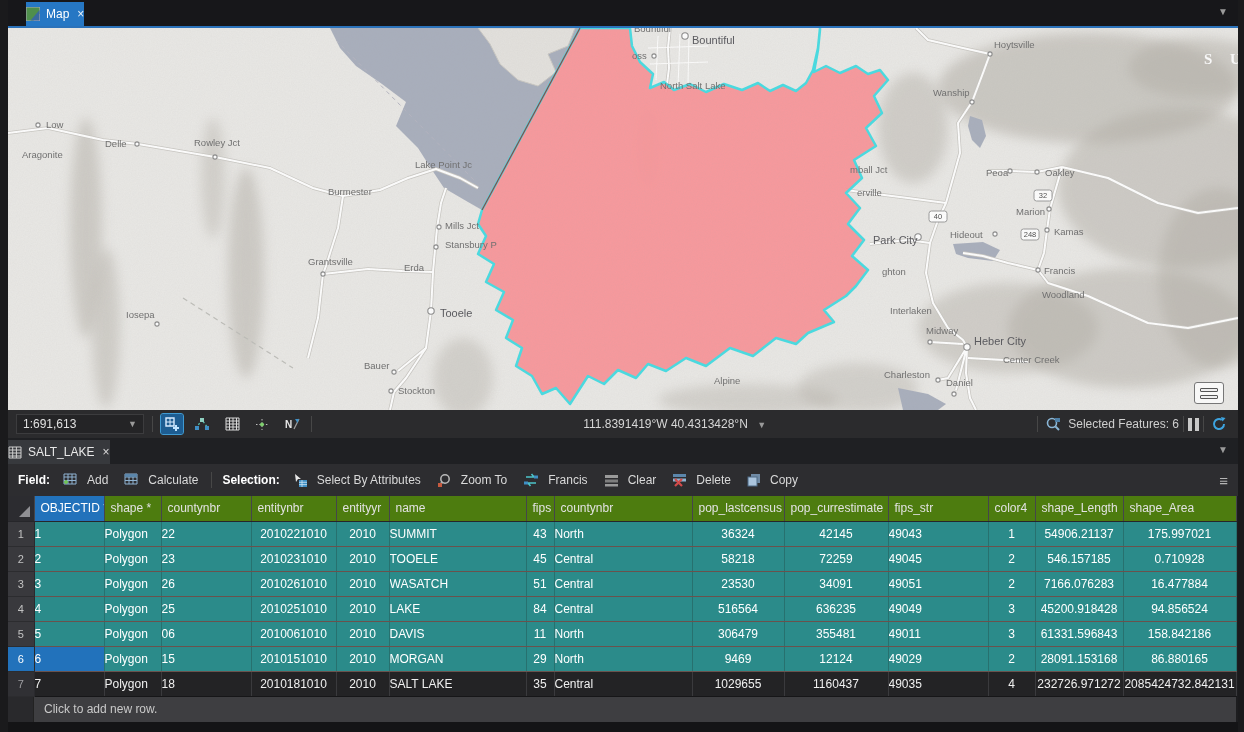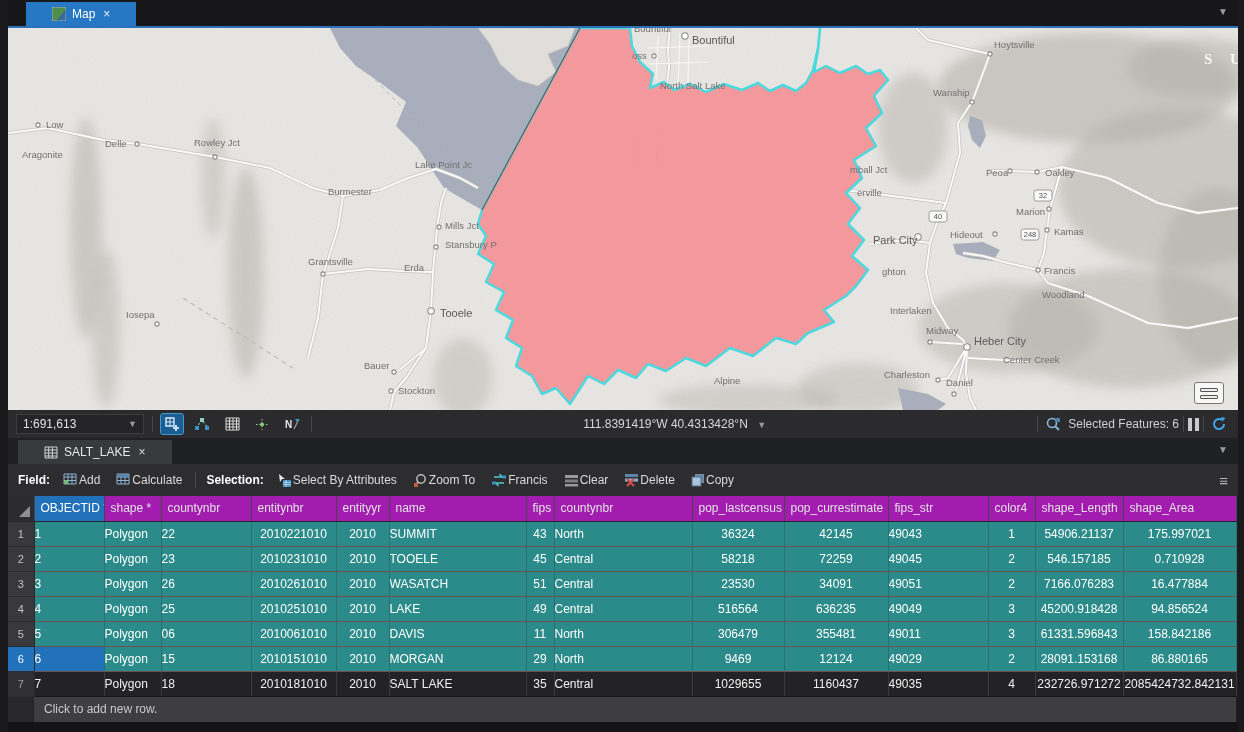--- a/index.html
+++ b/index.html
@@ -2,23 +2,23 @@
 <html><head>
 <meta charset="utf-8">
 <style>
   html,body{margin:0;padding:0;background:#111;}
   *{box-sizing:border-box;}
   .app{position:relative;width:1244px;height:732px;background:#1a1a1c;overflow:hidden;
        font-family:"Liberation Sans",sans-serif;color:#ddd;padding:0 6px 0 8px;}
   
   .tabbar{position:relative;height:26px;display:flex;align-items:flex-end;background:#17171a;}
   .tabbar.t2{background:#1f2023;}
-  .tab{display:flex;align-items:center;gap:6px;height:24px;padding:0 26px;font-size:12px;cursor:default;}
+  .tab{display:flex;align-items:center;gap:6px;height:24px;padding:0 0;font-size:12px;cursor:default;}
   .tab.map-active{background:#2677c4;color:#fff;margin-left:18px;}
-  .tab.tbl-active{background:#37393d;color:#e8e8e8;margin-left:10px;}
+  .tab.tbl-active{background:#37393d;color:#e8e8e8;}
   .tab .x{font-size:12px;opacity:.9;margin-left:2px;}
   .tab-caret{position:absolute;right:10px;top:6px;color:#9a9a9a;font-size:10px;}
   
   .map-view{position:relative;height:384px;border-top:2px solid #2b72ba;background:#e9e8e5;}
   .map-view svg{display:block;}
   .map-flyout{position:absolute;right:14px;bottom:6px;width:30px;height:22px;background:rgba(250,250,250,.9);
       border:1px solid #777;border-radius:3px;display:flex;flex-direction:column;justify-content:center;gap:3px;padding:0 5px;}
   .map-flyout i{display:block;height:4px;border:1px solid #555;border-radius:1px;background:#eee;}
   
   .statusbar{height:28px;background:#2b2b2d;display:flex;align-items:center;font-size:12px;color:#cfcfcf;padding:0 8px;gap:8px;}
@@ -29,26 +29,26 @@
   .sicon{width:22px;height:20px;display:flex;align-items:center;justify-content:center;border-radius:2px;}
   .sicon.on{background:#1d5d92;outline:1px solid #3f9ad2;}
   .coords{flex:1;text-align:center;color:#d6d6d6;}
   .coords .caret{font-size:9px;color:#9a9a9a;margin-left:6px;}
   .rightgrp{display:flex;align-items:center;gap:4px;}
   .pausebars{display:flex;gap:3px;}
   .pausebars i{display:block;width:4px;height:13px;background:#c9c9c9;}
   
   .ttoolbar{height:32px;background:#2d2d30;display:flex;align-items:center;font-size:12px;color:#d9d9d9;padding:0 10px;gap:10px;}
   .ttoolbar b{color:#fff;font-weight:bold;}
-  .tbtn{display:flex;align-items:center;gap:1px;padding:2px 3px;cursor:default;}
+  .tbtn{display:flex;align-items:center;gap:9px;padding:2px 3px;cursor:default;}
   .burger{margin-left:auto;color:#b5b5b5;font-size:15px;letter-spacing:0;}
   
   .tablewrap{background:#1d1d1f;}
   table.attr{border-collapse:collapse;table-layout:fixed;width:1228px;font-size:12px;}
-  table.attr th{height:25px;background:#a21caf;color:#e2e2e2;font-weight:normal;text-align:left;
+  table.attr th{height:25px;background:#4d7c0f;color:#e2e2e2;font-weight:normal;text-align:left;
       border-right:1px solid #45454b;border-bottom:1px solid #26262a;padding:0 0 0 6px;overflow:hidden;white-space:nowrap;}
   table.attr th.selhdr{background:#2272bb;color:#fff;}
   table.attr th.corner{background:#2c2c30;position:relative;padding:0;}
   .cornerTri{position:absolute;right:4px;bottom:4px;width:0;height:0;border-left:11px solid transparent;border-bottom:11px solid #8f8f93;}
   table.attr td{height:25px;overflow:hidden;white-space:nowrap;padding:0;}
   td.gut{background:#39393d;color:#c2c2c2;text-align:center;font-size:11px;border-right:1px solid #2a2a2e;border-bottom:1px solid #2c2c2f;}
   tr.unsel td.gut{background:#303034;color:#9f9fa3;}
   td.gut.act{background:#2272bb;color:#fff;}
   tr.sel td.c{background:#2b8b8a;color:#fff;border-right:1px solid #27716f;border-bottom:1px solid #6a524d;}
   tr.unsel td.c{background:#232325;color:#f0f0f0;border-right:1px solid #3a3a3d;border-bottom:1px solid #161618;}
@@ -479,21 +479,21 @@
             <td class="c r">16.477884</td>
           </tr>
           <tr class="sel">
             <td class="gut">4</td>
             <td class="c l">4</td>
             <td class="c l">Polygon</td>
             <td class="c l">25</td>
             <td class="c r">2010251010</td>
             <td class="c r">2010</td>
             <td class="c l">LAKE</td>
-            <td class="c r">49</td>
+            <td class="c r">84</td>
             <td class="c l">Central</td>
             <td class="c r">516564</td>
             <td class="c r">636235</td>
             <td class="c l">49049</td>
             <td class="c r">3</td>
             <td class="c r">45200.918428</td>
             <td class="c r">94.856524</td>
           </tr>
           <tr class="sel">
             <td class="gut">5</td>

